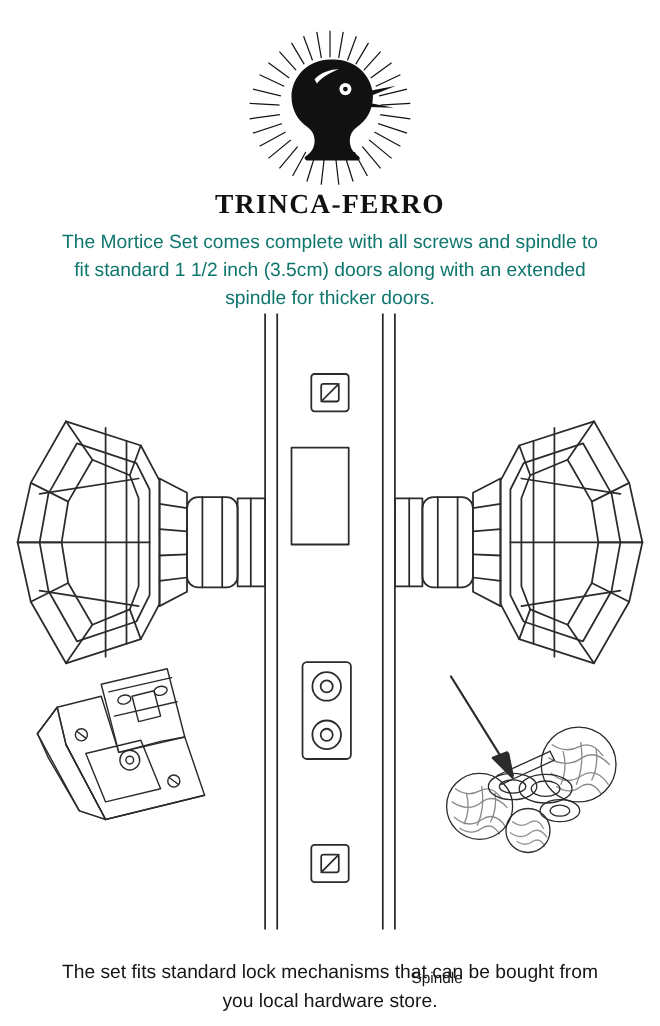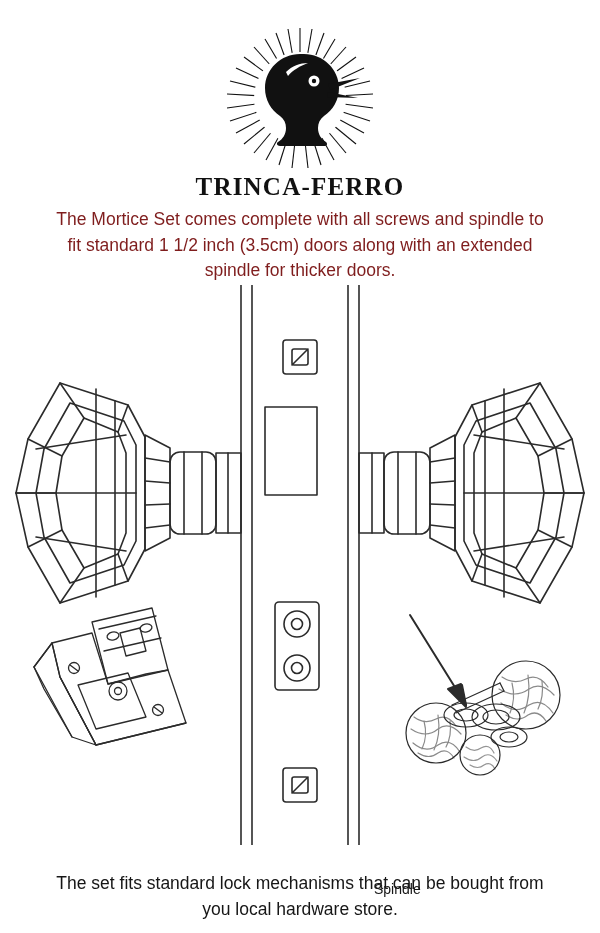--- a/index.html
+++ b/index.html
@@ -47,21 +47,21 @@
 
   
   .intro-text {
     position: absolute;
     top: 207px;
     left: 50px;
     width: 500px;
     text-align: center;
     font-size: 17.5px;
     line-height: 1.46;
-    color: #7f1d1d;
+    color: #0f766e;
   }
   .footer-text {
     position: absolute;
     top: 859px;
     left: 50px;
     width: 500px;
     text-align: center;
     font-size: 17.5px;
     line-height: 1.46;
     color: #161616;

